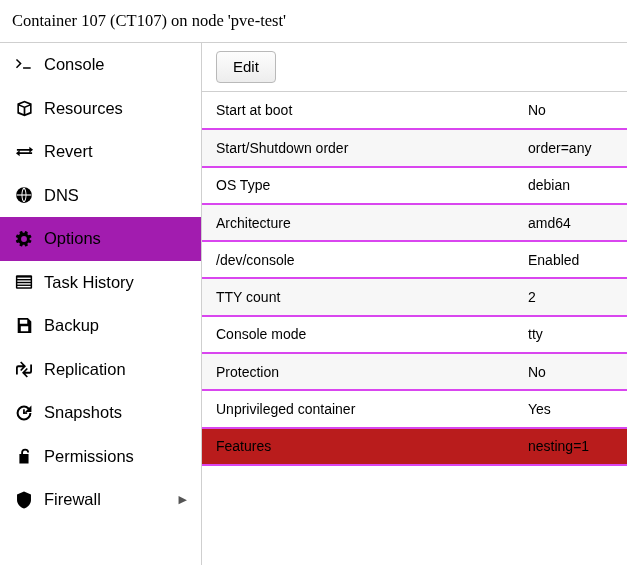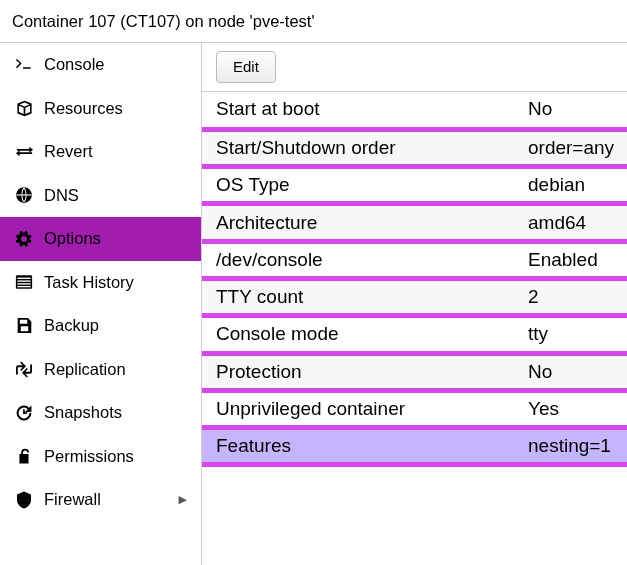--- a/index.html
+++ b/index.html
@@ -21,20 +21,21 @@
     box-sizing: border-box;
   }
   .titlebar {
     height: 42px;
     display: flex;
     align-items: center;
     padding-left: 12px;
     font-size: 16.5px;
     color: #000;
     background: #fff;
+    font-family: Liberation Serif, serif;
   }
   .body-split {
     display: flex;
     height: 523px;
     border-top: 1px solid #cfcfcf;
   }
   .sidebar {
     width: 202px;
     box-sizing: border-box;
     border-right: 1px solid #cfcfcf;
@@ -111,36 +112,36 @@
   }
   .opt-table {
     width: 100%;
     border-collapse: collapse;
     table-layout: fixed;
   }
   .opt-table tr {
     height: 37.3px;
   }
   .opt-table td {
-    font-size: 19px;
+    font-size: 14px;
     padding: 0 0 0 14px;
-    border-bottom: 5px solid #d946ef;
+    border-bottom: 2px solid #d946ef;
     color: #000;
     white-space: nowrap;
     overflow: hidden;
     text-overflow: ellipsis;
   }
   .opt-table td.val {
     padding-left: 12px;
   }
   .opt-table tr.alt td {
     background: #f7f7f7;
   }
   .opt-table tr.selected td {
-    background: #c4b5fd;
+    background: #b91c1c;
   }
   .col-key { width: 300px; }
 </style>
 </head>
 <body>
 
 <div id="app">
 
   <div class="titlebar">
     <span>Container 107 (CT107) on node 'pve-test'</span>

